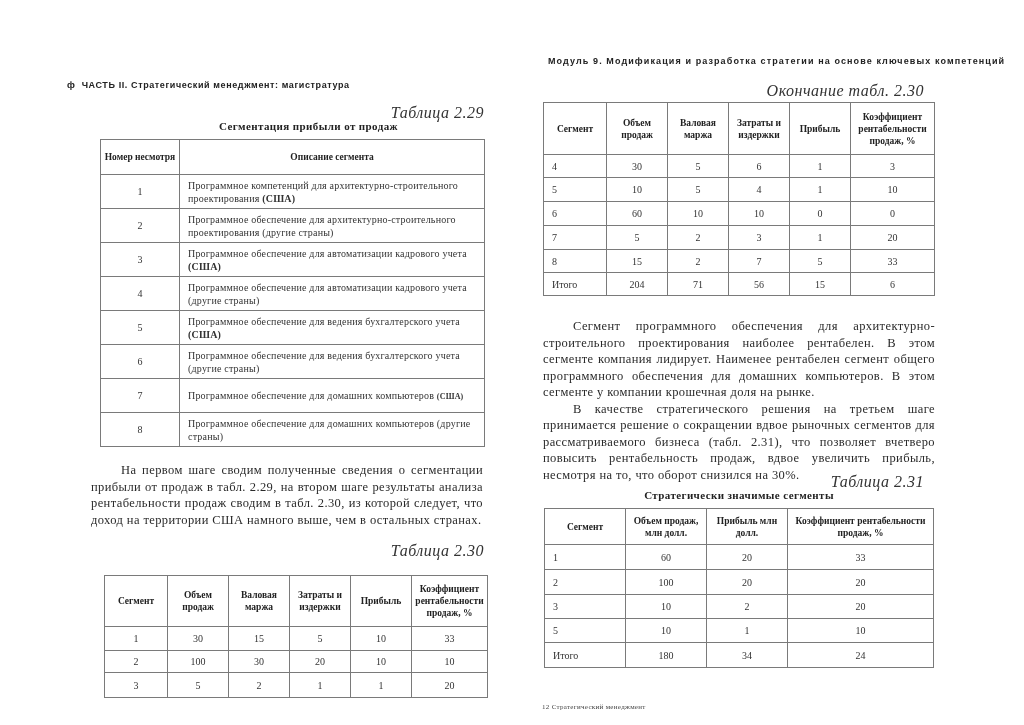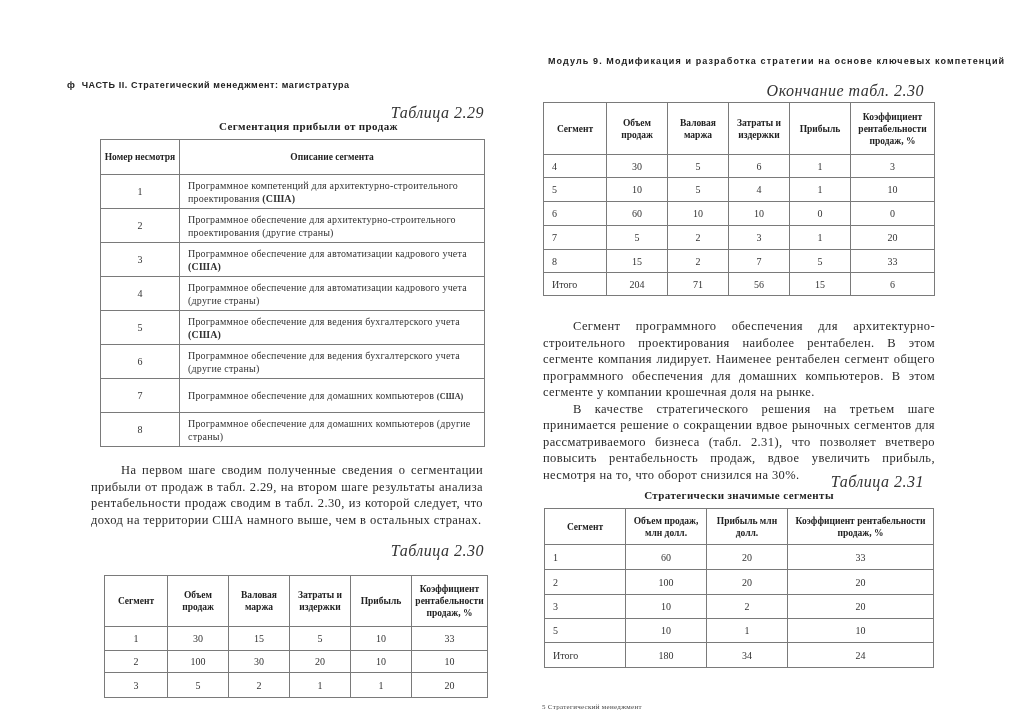--- a/index.html
+++ b/index.html
@@ -232,14 +232,14 @@
     </tr>
     <tr style="height:25px;">
       <td class="l">Итого</td>
       <td class="c">180</td>
       <td class="c">34</td>
       <td class="c">24</td>
     </tr>
   </tbody>
     </table>
 
-  <div class="footer" style="top:703px; left:30px;">5  Стратегический менеджмент</div>
+  <div class="footer" style="top:703px; left:30px;">12  Стратегический менеджмент</div>
 </div>
 
 </body></html>

